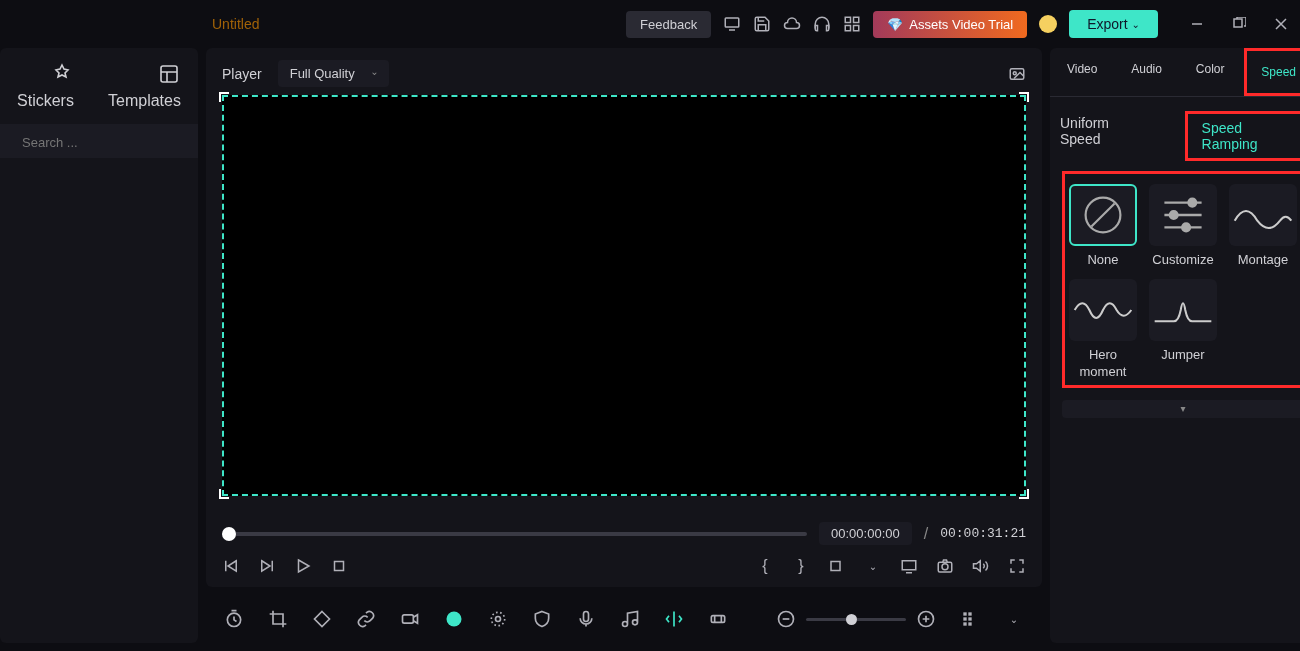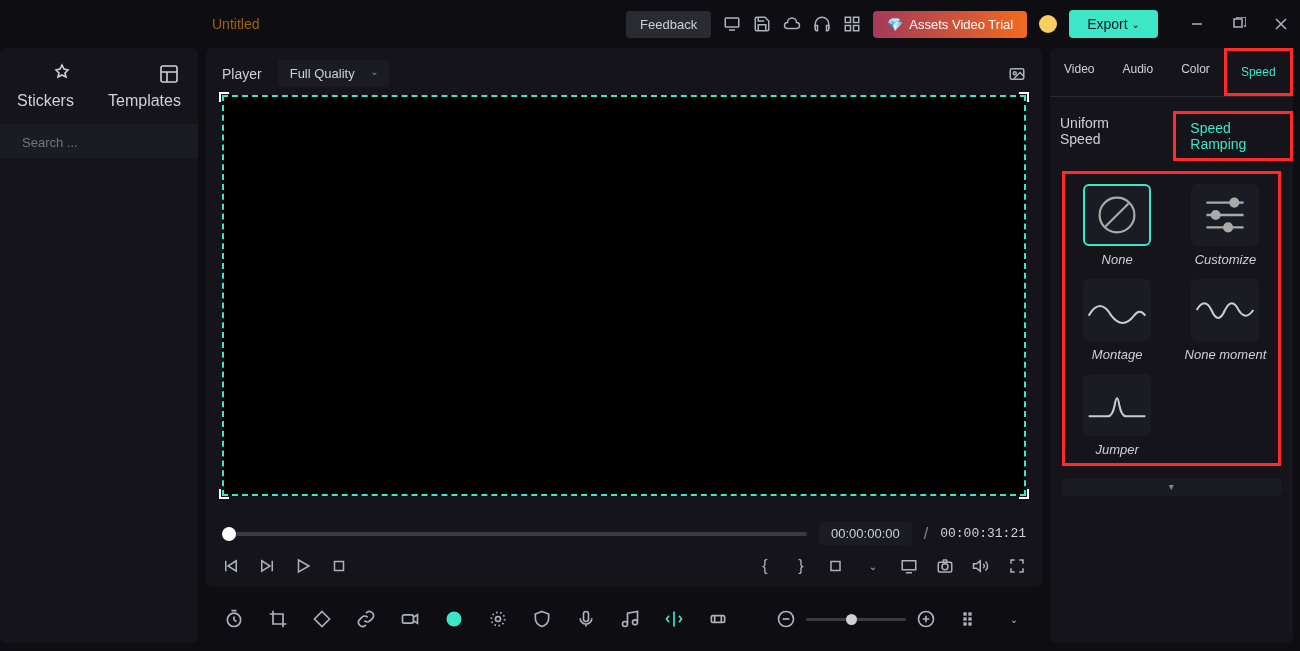--- a/index.html
+++ b/index.html
@@ -50,21 +50,21 @@
 .zoom-track { width: 100px; height: 3px; background: #3a3a44; border-radius: 2px; position: relative; }
 .zoom-thumb { position: absolute; left: 40%; top: -4px; width: 11px; height: 11px; background: #d0d0d5; border-radius: 50%; }
 .right-panel { width: 370px; background: #14141a; border-radius: 6px; display: flex; flex-direction: column; padding-bottom: 12px; position: relative; }
 .rtabs { display: flex; justify-content: space-around; border-bottom: 1px solid #2a2a33; }
 .rtab { padding: 14px 14px; font-size: 12px; color: #d0d0d5; cursor: pointer; }
 .rtab.active { color: #3ee6c8; border: 3px solid #ff2a2a; }
 .subtabs { display: flex; justify-content: center; gap: 24px; padding: 14px 0 10px; }
 .subtab { font-size: 14px; color: #d0d0d5; cursor: pointer; padding: 4px 10px; }
 .subtab.active { color: #3ee6c8; border: 3px solid #ff2a2a; padding: 6px 14px; }
 .presets-wrap { border: 3px solid #ff2a2a; margin: 0 12px 6px; padding: 10px 4px 4px; }
-.presets { display: grid; grid-template-columns: repeat(2, 1fr); gap: 10px 12px; font-style: italic; }
+.presets { display: grid; grid-template-columns: repeat(3, 1fr); gap: 10px 12px; }
 .preset { display: flex; flex-direction: column; align-items: center; gap: 6px; cursor: pointer; }
 .preset-icon { width: 68px; height: 62px; background: #1b1b23; border-radius: 6px; display: flex; align-items: center; justify-content: center; }
 .preset.active .preset-icon { border: 2px solid #3ee6c8; }
 .preset-label { font-size: 13px; color: #d0d0d5; text-align: center; line-height: 1.3; }
 .expand-row { background: #1b1b23; margin: 6px 12px 0; height: 18px; border-radius: 4px; display: flex; align-items: center; justify-content: center; color: #888; font-size: 10px; cursor: pointer; }
 svg { width: 100%; height: 100%; }
 </style>
 </head>
 <body>
 
@@ -392,21 +392,21 @@
               </svg>
             </div>
           <div class="preset-label">Montage</div>
         </div>
         <div class="preset">
           <div class="preset-icon">
               <svg viewBox="0 0 60 40" fill="none" stroke="#ccc" stroke-width="1.8">
                 <path d="M5 20 Q12 8 18 20 Q24 34 30 20 Q36 8 42 20 Q48 30 55 20"></path>
               </svg>
             </div>
-          <div class="preset-label">None moment</div>
+          <div class="preset-label">Hero moment</div>
         </div>
         <div class="preset">
           <div class="preset-icon">
               <svg viewBox="0 0 60 40" fill="none" stroke="#ccc" stroke-width="1.8">
                 <path d="M5 30 L22 30 Q26 30 28 20 Q30 8 32 20 Q34 30 38 30 L55 30"></path>
               </svg>
             </div>
           <div class="preset-label">Jumper</div>
         </div>
       </div>

